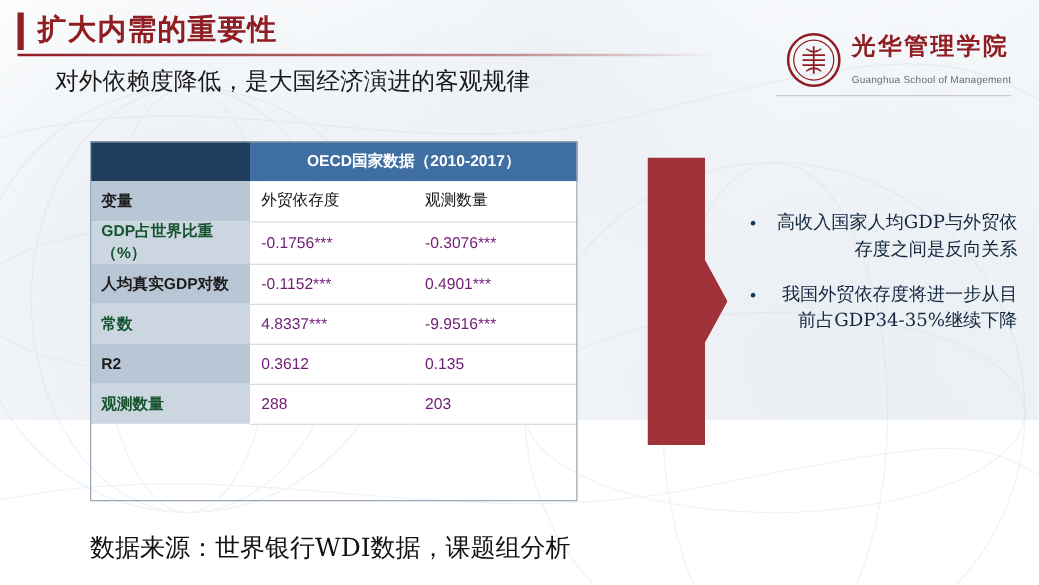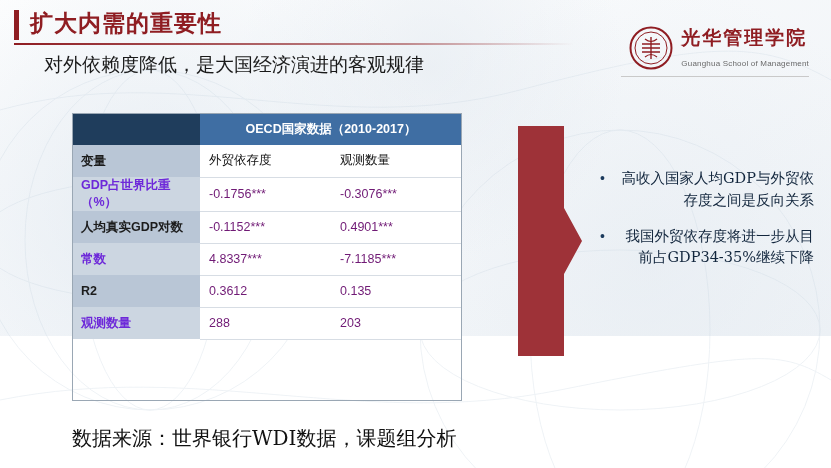--- a/index.html
+++ b/index.html
@@ -145,21 +145,21 @@
   .hdr-blank {
     background: #1f3d5c;
   }
   .lbl {
     background: #b9c6d6;
     color: #1c1c1c;
     font-weight: bold;
   }
   .lbl-alt {
     background: #ccd6e1;
-    color: #6d28d9;
+    color: #14532d;
     font-weight: bold;
   }
   .val {
     background: #ffffff;
     color: #701a75;
     border-bottom: 1px solid #d7dde4;
   }
   .val-top {
     background: #ffffff;
     color: #111111;
@@ -283,21 +283,21 @@
           <td class="val">-0.3076***</td>
         </tr>
         <tr>
           <td class="lbl">人均真实GDP对数</td>
           <td class="val">-0.1152***</td>
           <td class="val">0.4901***</td>
         </tr>
         <tr>
           <td class="lbl-alt">常数</td>
           <td class="val">4.8337***</td>
-          <td class="val">-7.1185***</td>
+          <td class="val">-9.9516***</td>
         </tr>
         <tr>
           <td class="lbl">R2</td>
           <td class="val">0.3612</td>
           <td class="val">0.135</td>
         </tr>
         <tr>
           <td class="lbl-alt">观测数量</td>
           <td class="val">288</td>
           <td class="val">203</td>

